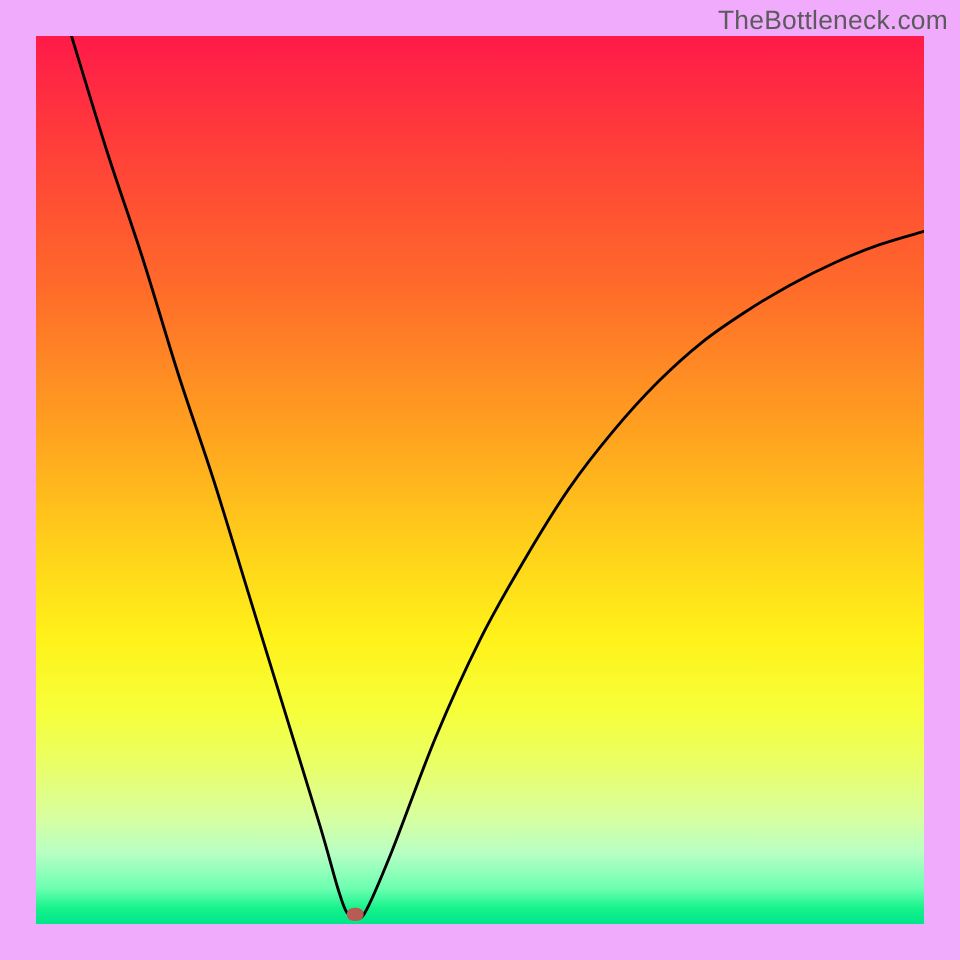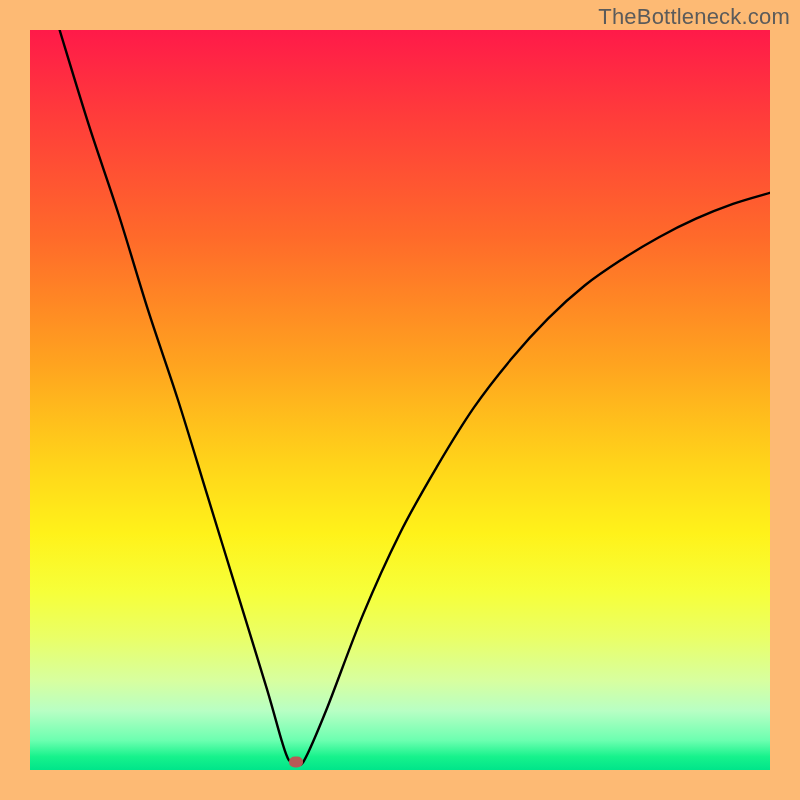--- a/index.html
+++ b/index.html
@@ -7,21 +7,21 @@
     padding: 0;
     width: 800px;
     height: 800px;
     background: #000;
     font-family: Arial, Helvetica, sans-serif;
   }
   .stage {
     position: relative;
     width: 800px;
     height: 800px;
-    background: #fdba74;
+    background: #f0abfc;
   }
   .watermark {
     position: absolute;
     top: 4px;
     right: 10px;
     color: #5b5b5b;
     font-size: 22px;
     font-weight: 500;
     letter-spacing: 0.2px;
     z-index: 5;

